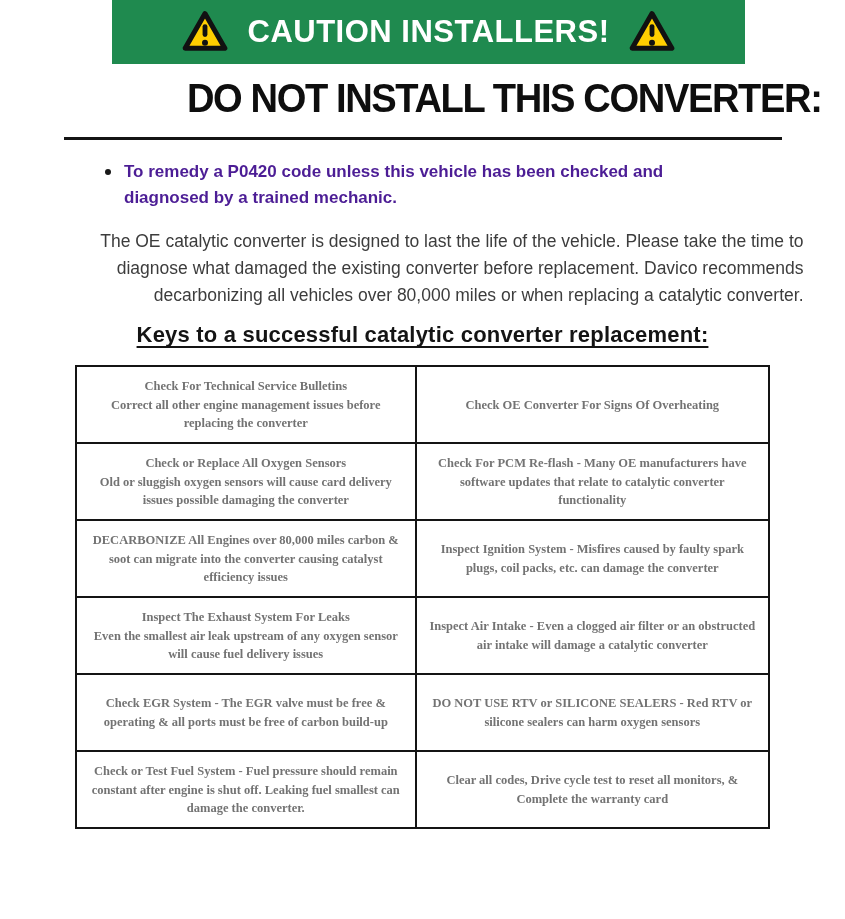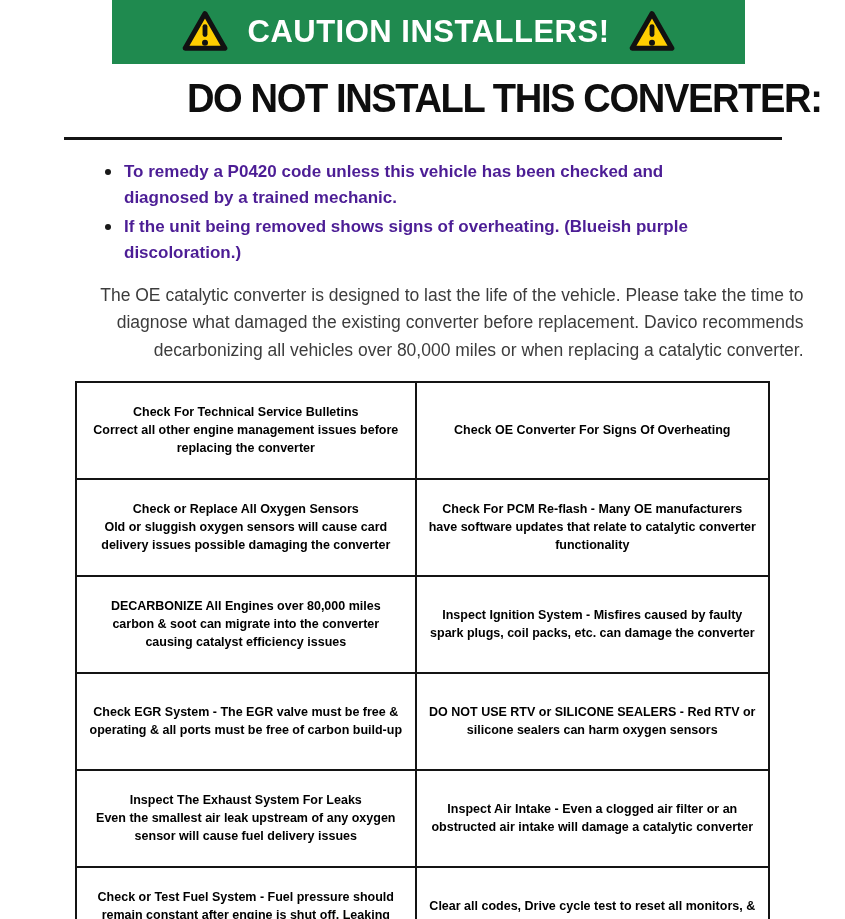--- a/index.html
+++ b/index.html
@@ -110,29 +110,30 @@
 
   
   table.keys-table {
     width: 695px;
     margin: 17px auto 0 auto;
     border-collapse: collapse;
     table-layout: fixed;
   }
   .keys-table td {
     border: 2px solid #141414;
-    height: 97px;
+    height: 77px;
     padding: 6px 12px;
     text-align: center;
     vertical-align: middle;
     font-size: 12.5px;
     font-weight: bold;
-    color: #000000;
+    color: #737373;
     line-height: 1.45;
     white-space: pre-line;
+    font-family: Liberation Serif, serif;
   }
   .keys-table col.left  { width: 49%; }
   .keys-table col.right { width: 51%; }
 </style>
 </head>
 <body>
 
 <div class="page">
 
   <div class="banner">
@@ -152,25 +153,25 @@
       </svg>
     </span>
   </div>
 
   <h1 class="main-heading"><span>DO NOT INSTALL THIS CONVERTER:</span></h1>
 
   <div class="rule"></div>
 
   <ul class="bullet-list">
     <li>To remedy a P0420 code unless this vehicle has been checked and diagnosed by a trained mechanic.</li>
-    <li>If the unit being removed shows signs of overheating. (Blueish purple discoloration.)</li>
   </ul>
 
   <p class="intro">The OE catalytic converter is designed to last the life of the vehicle. Please take the time to diagnose what damaged the existing converter before replacement. Davico recommends decarbonizing all vehicles over 80,000 miles or when replacing a catalytic converter.</p>
 
+  <h2 class="keys-heading">Keys to a successful catalytic converter replacement:</h2>
 
   <table class="keys-table">
     <colgroup>
         <col class="left">
         <col class="right">
       </colgroup>
     <tbody>
       <tr>
         <td>Check For Technical Service Bulletins
 Correct all other engine management issues before replacing the converter</td>
@@ -179,28 +180,28 @@
       <tr>
         <td>Check or Replace All Oxygen Sensors
 Old or sluggish oxygen sensors will cause card delivery issues possible damaging the converter</td>
         <td>Check For PCM Re-flash - Many OE manufacturers have software updates that relate to catalytic converter functionality</td>
       </tr>
       <tr>
         <td>DECARBONIZE All Engines over 80,000 miles carbon &amp; soot can migrate into the converter causing catalyst efficiency issues</td>
         <td>Inspect Ignition System - Misfires caused by faulty spark plugs, coil packs, etc. can damage the converter</td>
       </tr>
       <tr>
-        <td>Check EGR System - The EGR valve must be free &amp; operating &amp; all ports must be free of carbon build-up</td>
-        <td>DO NOT USE RTV or SILICONE SEALERS - Red RTV or silicone sealers can harm oxygen sensors</td>
-      </tr>
-      <tr>
         <td>Inspect The Exhaust System For Leaks
 Even the smallest air leak upstream of any oxygen sensor will cause fuel delivery issues</td>
         <td>Inspect Air Intake - Even a clogged air filter or an obstructed air intake will damage a catalytic converter</td>
       </tr>
       <tr>
+        <td>Check EGR System - The EGR valve must be free &amp; operating &amp; all ports must be free of carbon build-up</td>
+        <td>DO NOT USE RTV or SILICONE SEALERS - Red RTV or silicone sealers can harm oxygen sensors</td>
+      </tr>
+      <tr>
         <td>Check or Test Fuel System - Fuel pressure should remain constant after engine is shut off.  Leaking fuel smallest can damage the converter.</td>
         <td>Clear all codes,  Drive cycle test to reset all monitors, &amp; Complete the warranty card</td>
       </tr>
     </tbody>
   </table>
 
 </div>
 
 </body></html>

